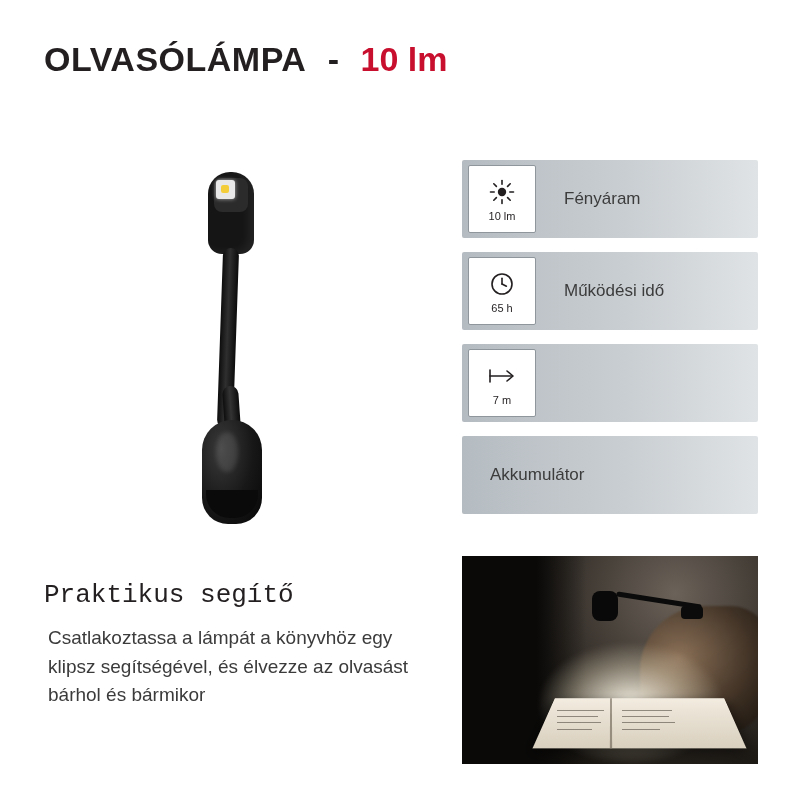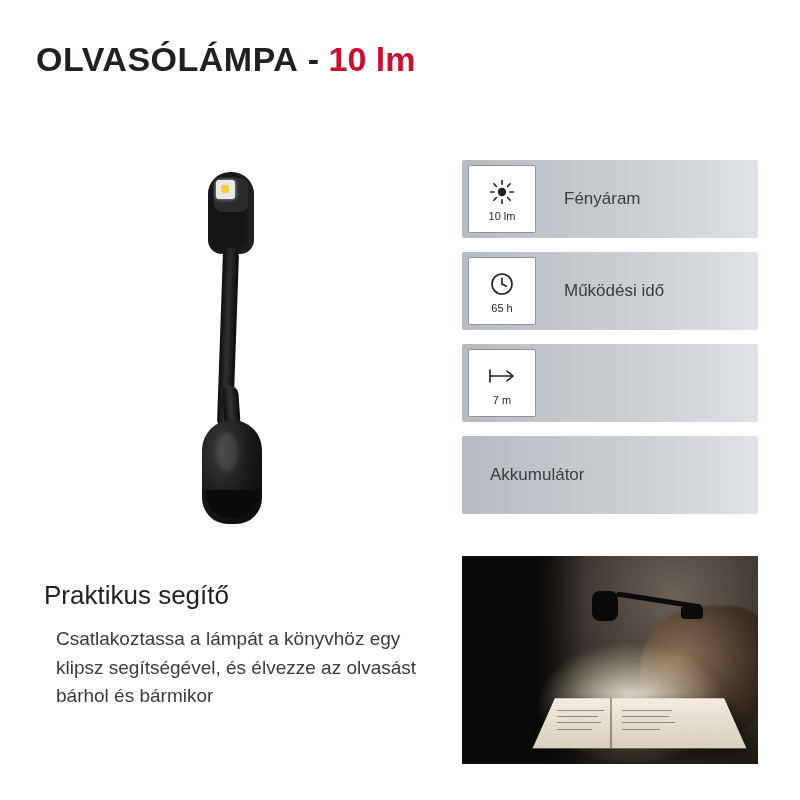--- a/index.html
+++ b/index.html
@@ -12,25 +12,25 @@
     background: #ffffff;
     font-family: "Liberation Sans", sans-serif;
     color: #231f20;
     overflow: hidden;
     position: relative;
   }
 
   
   .title-wrap {
     position: absolute;
-    left: 36px;
+    left: 44px;
     top: 40px;
     display: flex;
     align-items: center;
-    gap: 0;
+    gap: 12px;
   }
   .title-main {
     font-size: 34px;
     font-weight: bold;
     letter-spacing: 0.5px;
     color: #231f20;
     white-space: pre;
   }
   .title-sep {
     font-size: 34px;
@@ -197,26 +197,27 @@
     position: absolute;
     left: 44px;
     top: 580px;
     width: 390px;
   }
   .bottom-heading {
     font-size: 26px;
     color: #231f20;
     margin: 0 0 14px 0;
     font-weight: normal;
+    font-family: Liberation Mono, monospace;
   }
   .bottom-body {
     font-size: 19px;
     line-height: 1.5;
     color: #3b3b3b;
-    margin: 12px;
+    margin: 4px;
   }
 
   
   .photo {
     position: absolute;
     left: 462px;
     top: 556px;
     width: 296px;
     height: 208px;
     overflow: hidden;

